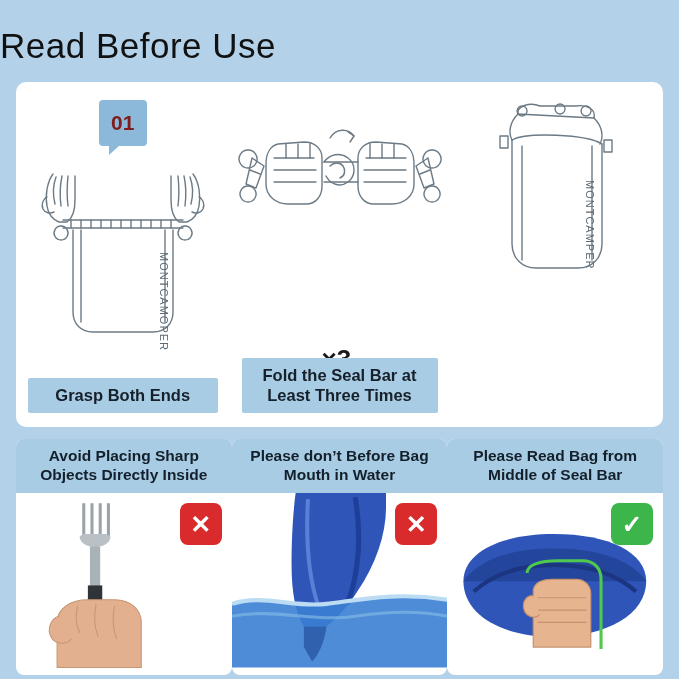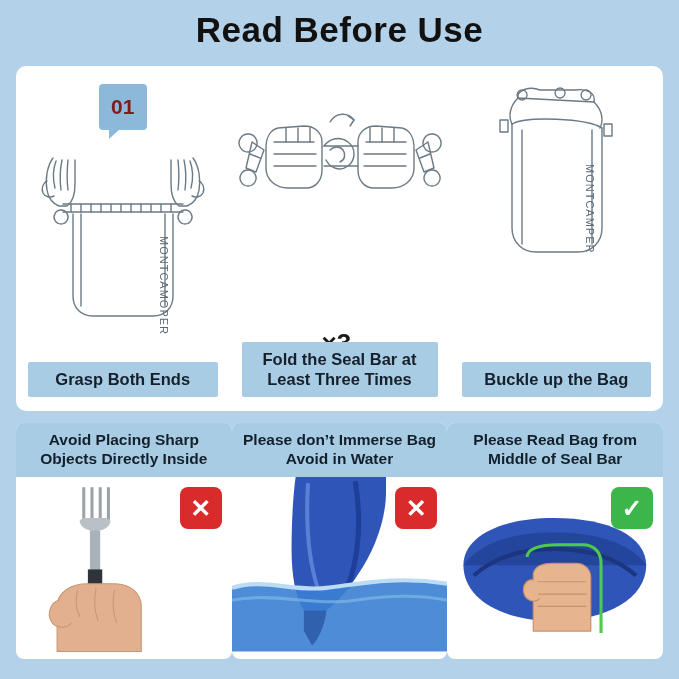--- a/index.html
+++ b/index.html
@@ -13,26 +13,25 @@
     font-family: "Liberation Sans", sans-serif;
     overflow: hidden;
   }
   .page {
     position: relative;
     width: 679px;
     height: 679px;
     box-sizing: border-box;
   }
   .title {
-    text-align: center;
     font-size: 35px;
-    font-weight: bold;
+    font-weight: normal;
     color: #111111;
     letter-spacing: 0.5px;
-    padding-top: 10px;
+    padding-top: 26px;
     padding-bottom: 8px;
   }
   
   .steps-panel {
     position: relative;
     margin: 8px 16px 0 16px;
     height: 345px;
     background: #ffffff;
     border-radius: 10px;
     box-sizing: border-box;
@@ -259,21 +258,20 @@
               <path d="M56 52 C70 44 130 46 146 56"></path>
               <path d="M66 58 L66 172"></path>
               <path d="M136 58 L136 172"></path>
 
               <path d="M44 48 L52 48 L52 60 L44 60 Z"></path>
               <path d="M148 52 L156 52 L156 64 L148 64 Z"></path>
             </g>
             <text x="130" y="92" transform="rotate(90 130 92)" font-family="Liberation Sans, sans-serif" font-size="11" letter-spacing="1" fill="#5b6a75">MONTCAMPER</text>
           </svg>
         </div>
-        <div class="caption">Buckle up the Bag</div>
       </div>
 
     </div>
   </div>
 
   <div class="bottom-row">
 
     <div class="card">
       <div class="card-title">Avoid Placing Sharp Objects Directly Inside</div>
       <div class="card-body">
@@ -296,21 +294,21 @@
             <path d="M78 108 C76 118 76 130 80 140" fill="none"></path>
             <path d="M96 110 C94 120 94 132 98 142" fill="none"></path>
             <path d="M42 120 C34 122 30 132 34 140 C38 148 50 148 54 142"></path>
           </g>
         </svg>
         <div class="mark cross">✕</div>
       </div>
     </div>
 
     <div class="card">
-      <div class="card-title">Please don’t Immerse Bag Avoid in Water</div>
+      <div class="card-title">Please don’t Before Bag Mouth in Water</div>
       <div class="card-body">
         <svg class="scene" viewBox="0 0 210 170" preserveAspectRatio="xMidYMid slice">
           <rect x="0" y="0" width="210" height="170" fill="#ffffff"></rect>
 
           <path d="M62 0 L150 0 L150 14 C150 40 140 70 122 96 C112 112 100 124 92 130 L70 130 C62 118 58 96 58 70 C58 40 60 14 62 0 Z" fill="#2f55b8"></path>
           <path d="M74 6 C72 40 74 80 84 110" stroke="#5a7fd6" stroke-width="4" fill="none"></path>
           <path d="M120 4 C126 40 124 80 112 108" stroke="#1d3f9a" stroke-width="5" fill="none"></path>
 
           <path d="M0 108 C30 98 60 112 92 108 C124 104 160 96 210 104 L210 170 L0 170 Z" fill="#3b7fd4" opacity="0.9"></path>
           <path d="M0 108 C30 98 60 112 92 108 C124 104 160 96 210 104" stroke="#bcdcf4" stroke-width="4" fill="none"></path>

